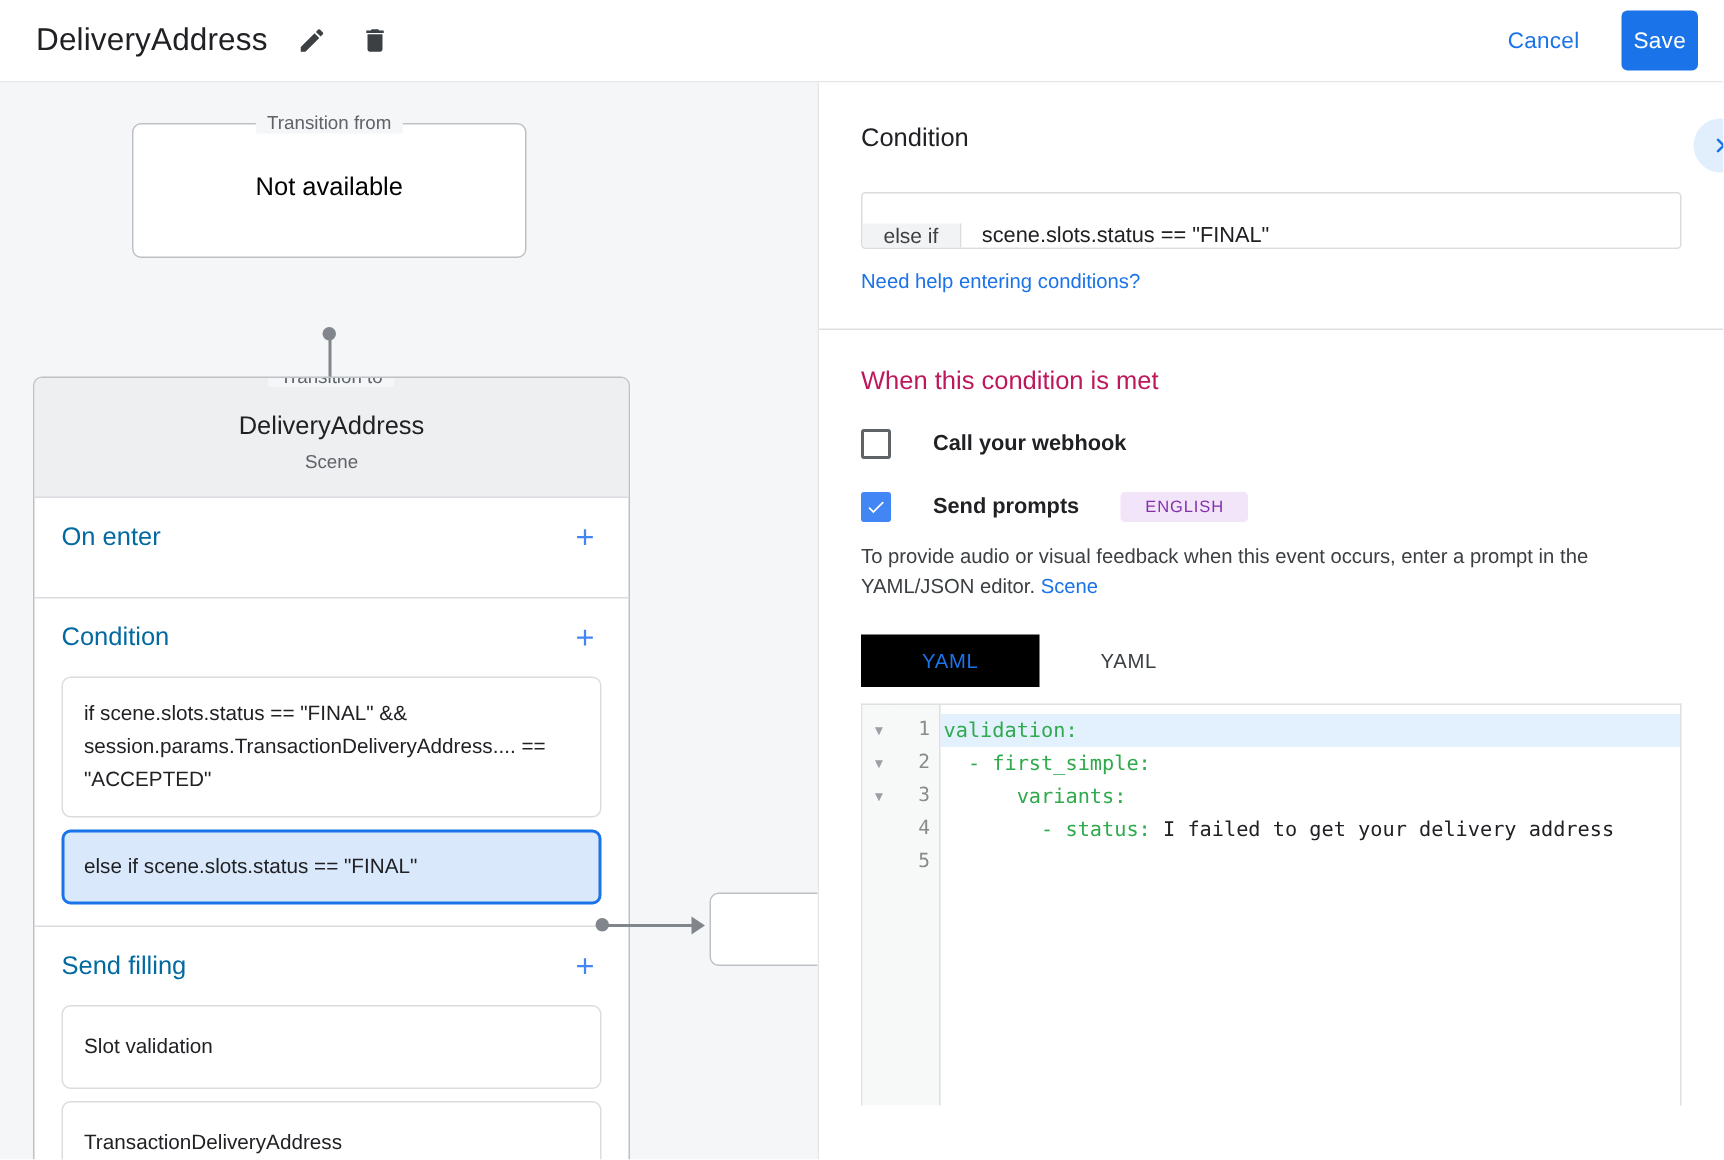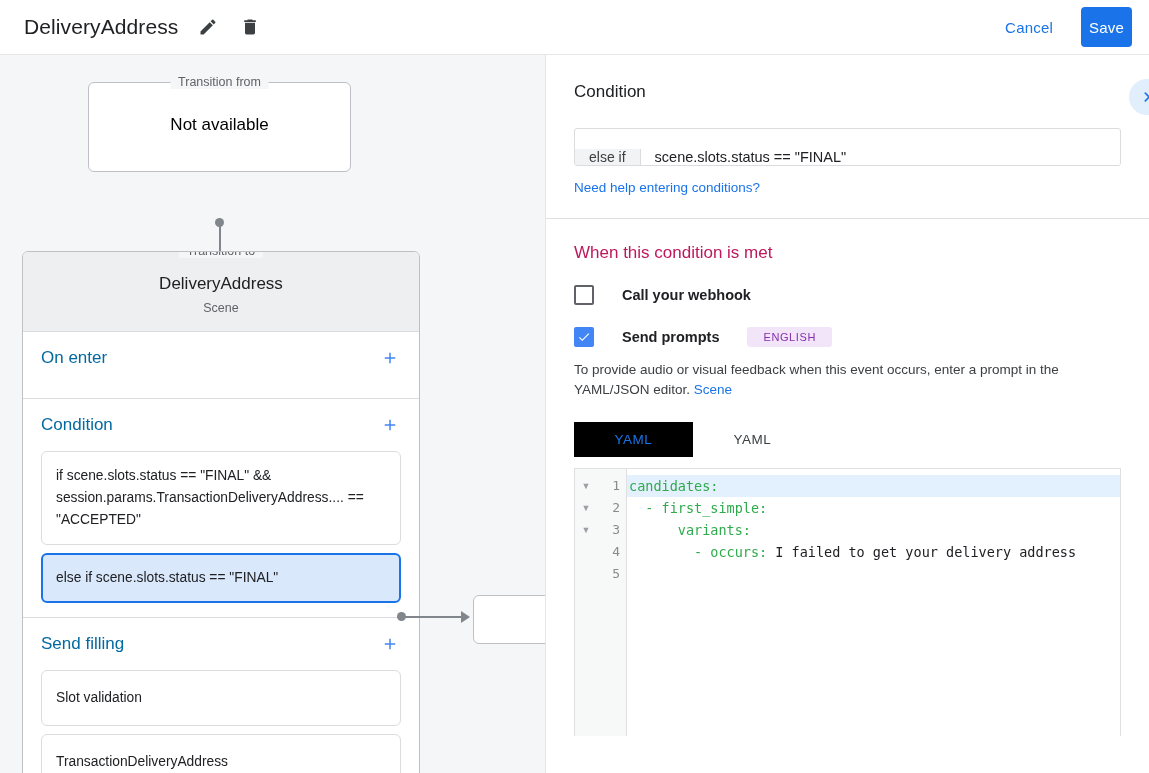--- a/index.html
+++ b/index.html
@@ -457,22 +457,22 @@
           <div class="fold-tri"></div>
         </div>
         <div id="num-gutter">
           <div class="gline">1</div>
           <div class="gline">2</div>
           <div class="gline">3</div>
           <div class="gline">4</div>
           <div class="gline">5</div>
         </div>
         <div id="code-area">
-            <div class="cline hl"><span style="color:#2faa4c">candidates:</span></div>
+            <div class="cline hl"><span style="color:#2faa4c">validation:</span></div>
             <div class="cline">  <span style="color:#2faa4c">- </span><span style="color:#2faa4c">first_simple:</span></div>
             <div class="cline">      <span style="color:#2faa4c">variants:</span></div>
-            <div class="cline">        <span style="color:#2faa4c">- </span><span style="color:#2faa4c">occurs:</span><span> I failed to get your delivery address</span></div>
+            <div class="cline">        <span style="color:#2faa4c">- </span><span style="color:#2faa4c">status:</span><span> I failed to get your delivery address</span></div>
             <div class="cline">&nbsp;</div>
           </div>
       </div>
     </div>
   </div>
 </div>
 
 </body></html>

